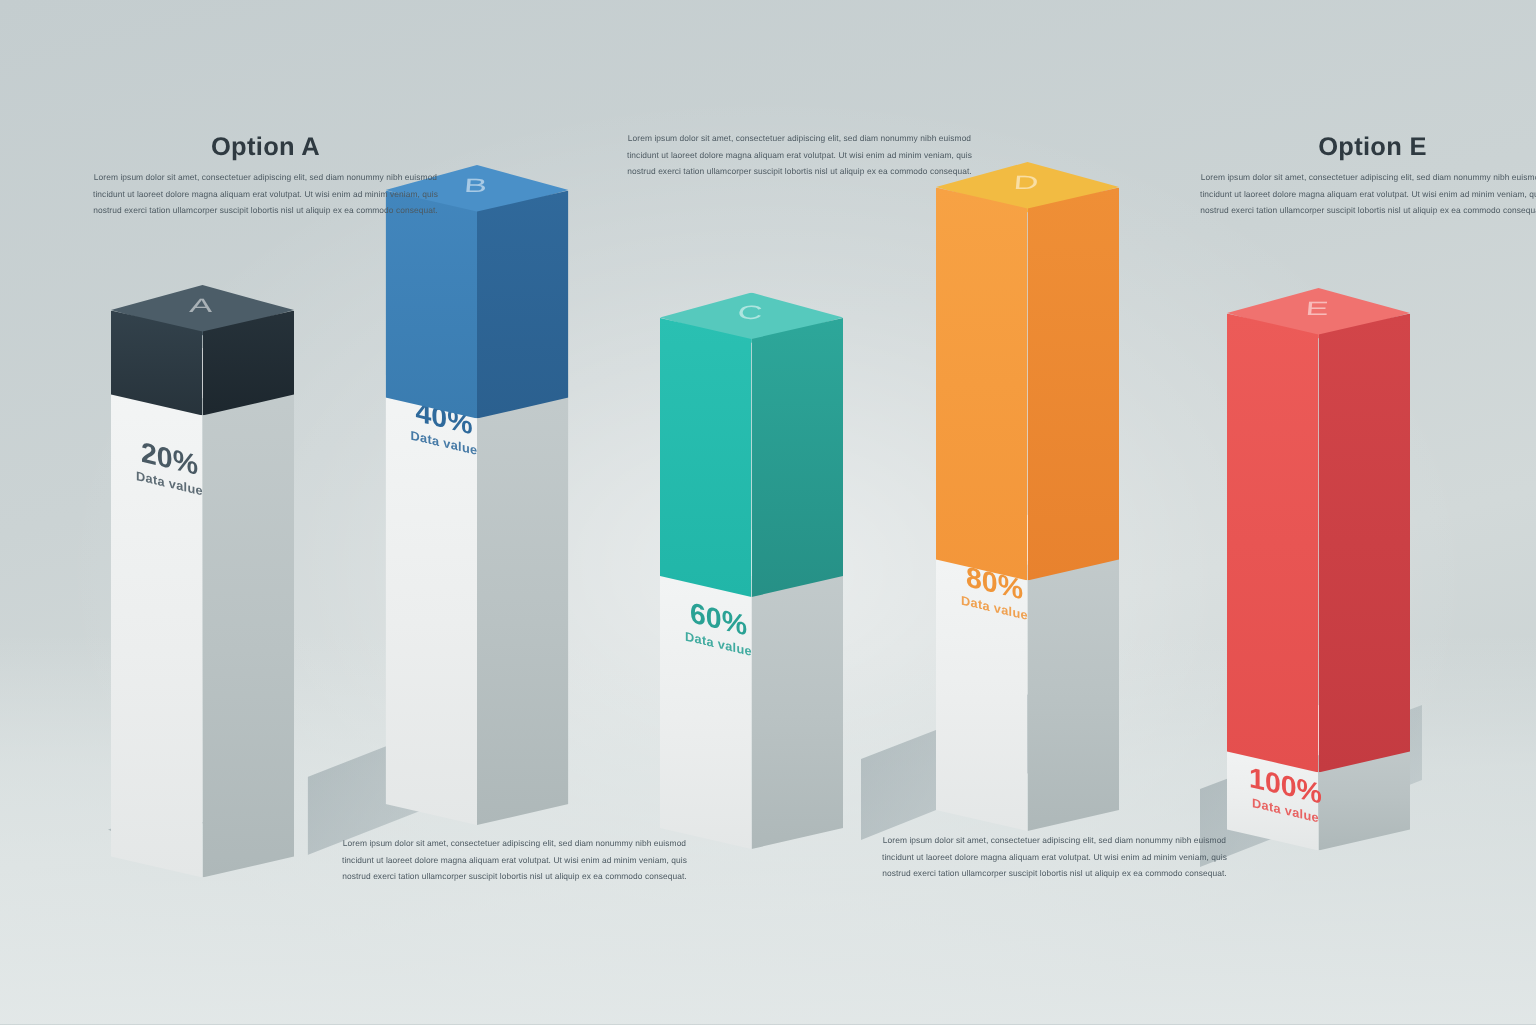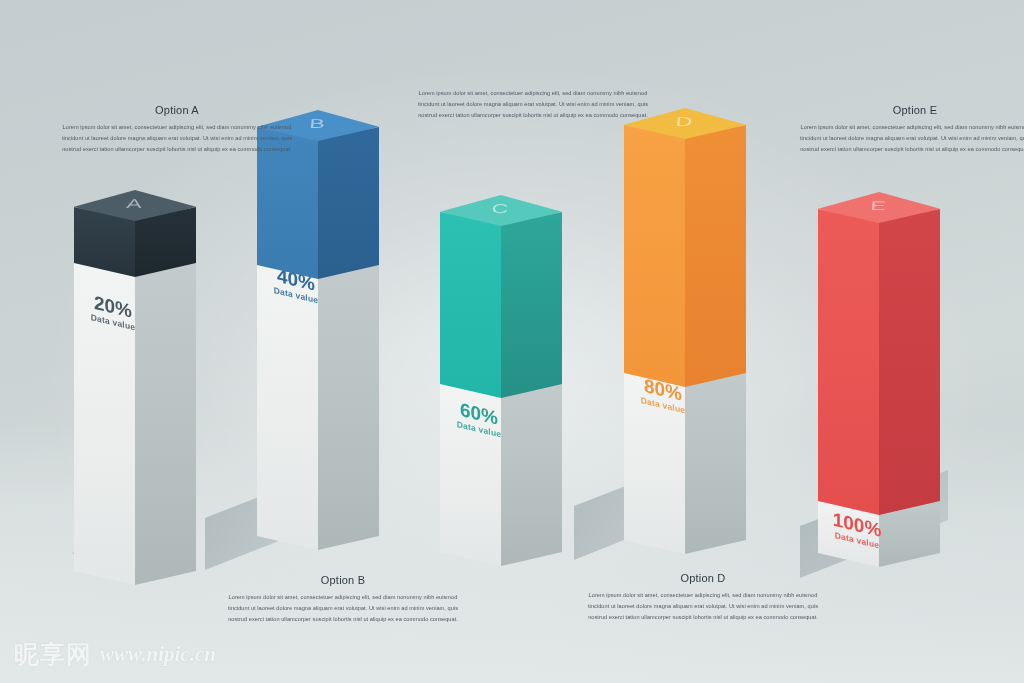--- a/index.html
+++ b/index.html
@@ -102,27 +102,26 @@
     width:78px;
     text-align:center;
     pointer-events:none;
   }
   .pct .v { font-size:19px; font-weight:700; line-height:1.02; letter-spacing:0px; }
   .pct .s { font-size:8.5px; font-weight:700; letter-spacing:.2px; margin-top:1px; opacity:.88; }
 
   
   .cap { position:absolute; text-align:center; }
   .cap h3 {
-    font-size:11px;
-    font-weight:400;
+    font-size:17px;
+    font-weight:700;
     color:#2f3a41;
     letter-spacing:.2px;
     margin-bottom:6px;
     font-family:"Liberation Sans", sans-serif;
-    margin-top:16px;
   }
   .cap p {
     font-size:5.6px;
     line-height:1.95;
     color:#4d5a62;
     font-family:"Liberation Sans", sans-serif;
     letter-spacing:.05px;
   }
 
   
@@ -260,37 +259,31 @@
     <div class="r" style="height:306px; background:linear-gradient(180deg,#d24549,#c43b41);"></div>
     <div class="letter">E</div>
   </div>
 
   <div class="cap" style="left:62px; top:88px; width:230px;">
     <h3>Option A</h3>
     <p>Lorem ipsum dolor sit amet, consectetuer adipiscing elit, sed diam nonummy nibh euismod tincidunt ut laoreet dolore magna aliquam erat volutpat. Ut wisi enim ad minim veniam, quis nostrud exerci tation ullamcorper suscipit lobortis nisl ut aliquip ex ea commodo consequat.</p>
   </div>
 
   <div class="cap" style="left:228px; top:558px; width:230px;">
-    <h3>Option B</h3>
     <p>Lorem ipsum dolor sit amet, consectetuer adipiscing elit, sed diam nonummy nibh euismod tincidunt ut laoreet dolore magna aliquam erat volutpat. Ut wisi enim ad minim veniam, quis nostrud exerci tation ullamcorper suscipit lobortis nisl ut aliquip ex ea commodo consequat.</p>
   </div>
 
   <div class="cap" style="left:418px; top:88px; width:230px;">
     <p>Lorem ipsum dolor sit amet, consectetuer adipiscing elit, sed diam nonummy nibh euismod tincidunt ut laoreet dolore magna aliquam erat volutpat. Ut wisi enim ad minim veniam, quis nostrud exerci tation ullamcorper suscipit lobortis nisl ut aliquip ex ea commodo consequat.</p>
   </div>
 
   <div class="cap" style="left:588px; top:556px; width:230px;">
-    <h3>Option D</h3>
     <p>Lorem ipsum dolor sit amet, consectetuer adipiscing elit, sed diam nonummy nibh euismod tincidunt ut laoreet dolore magna aliquam erat volutpat. Ut wisi enim ad minim veniam, quis nostrud exerci tation ullamcorper suscipit lobortis nisl ut aliquip ex ea commodo consequat.</p>
   </div>
 
   <div class="cap" style="left:800px; top:88px; width:230px;">
     <h3>Option E</h3>
     <p>Lorem ipsum dolor sit amet, consectetuer adipiscing elit, sed diam nonummy nibh euismod tincidunt ut laoreet dolore magna aliquam erat volutpat. Ut wisi enim ad minim veniam, quis nostrud exerci tation ullamcorper suscipit lobortis nisl ut aliquip ex ea commodo consequat.</p>
   </div>
 
-  <div class="wm-left">
-    <span class="cn">昵享网</span>
-    <span class="url">www.nipic.cn</span>
-  </div>
 
 
 </div>
 
 </body></html>

